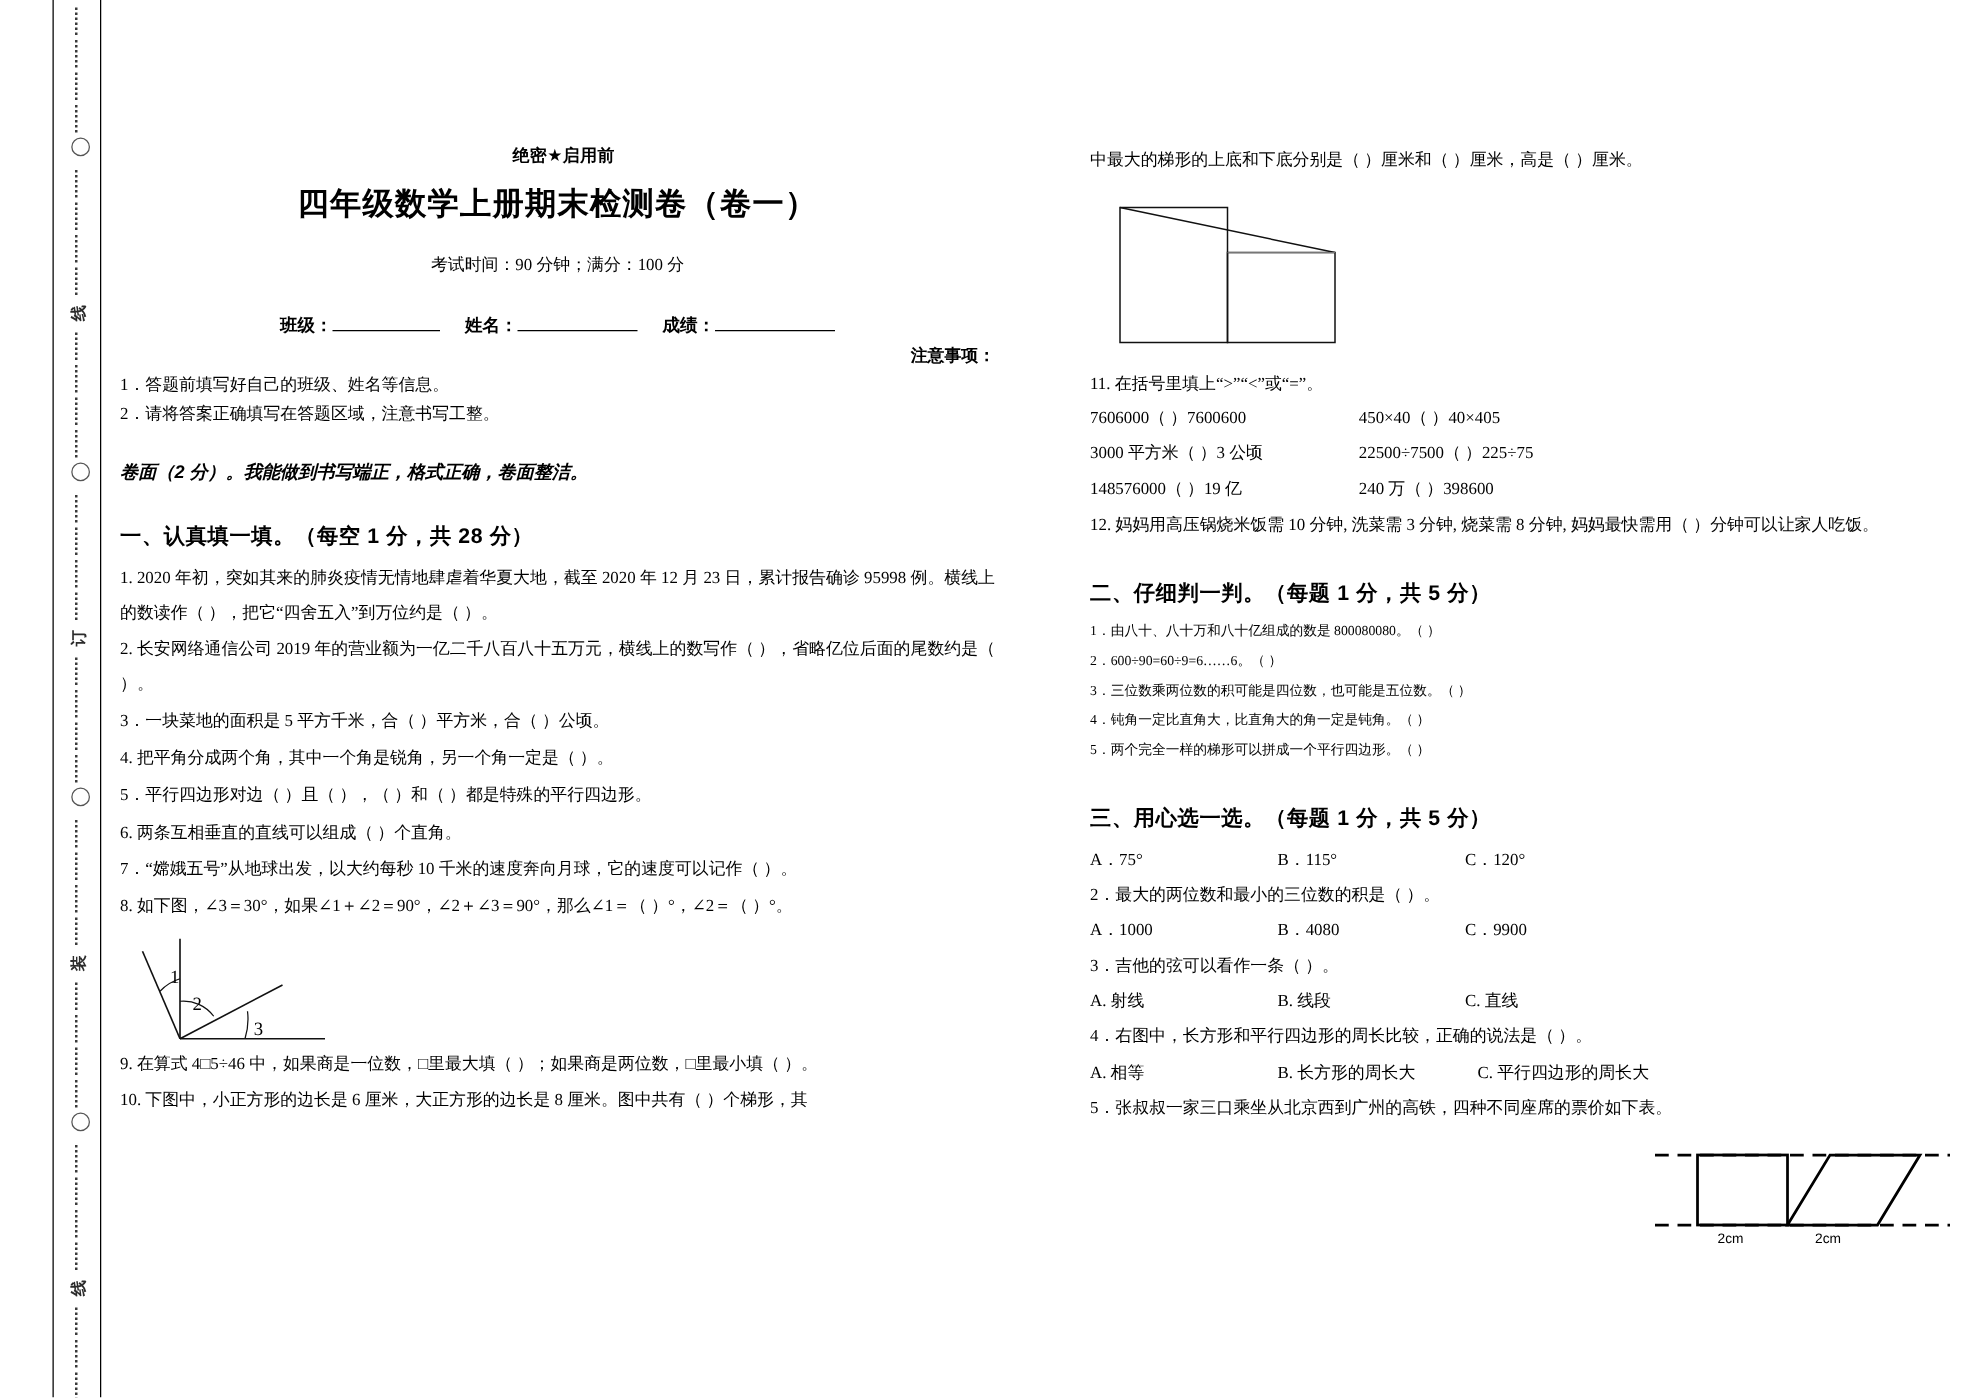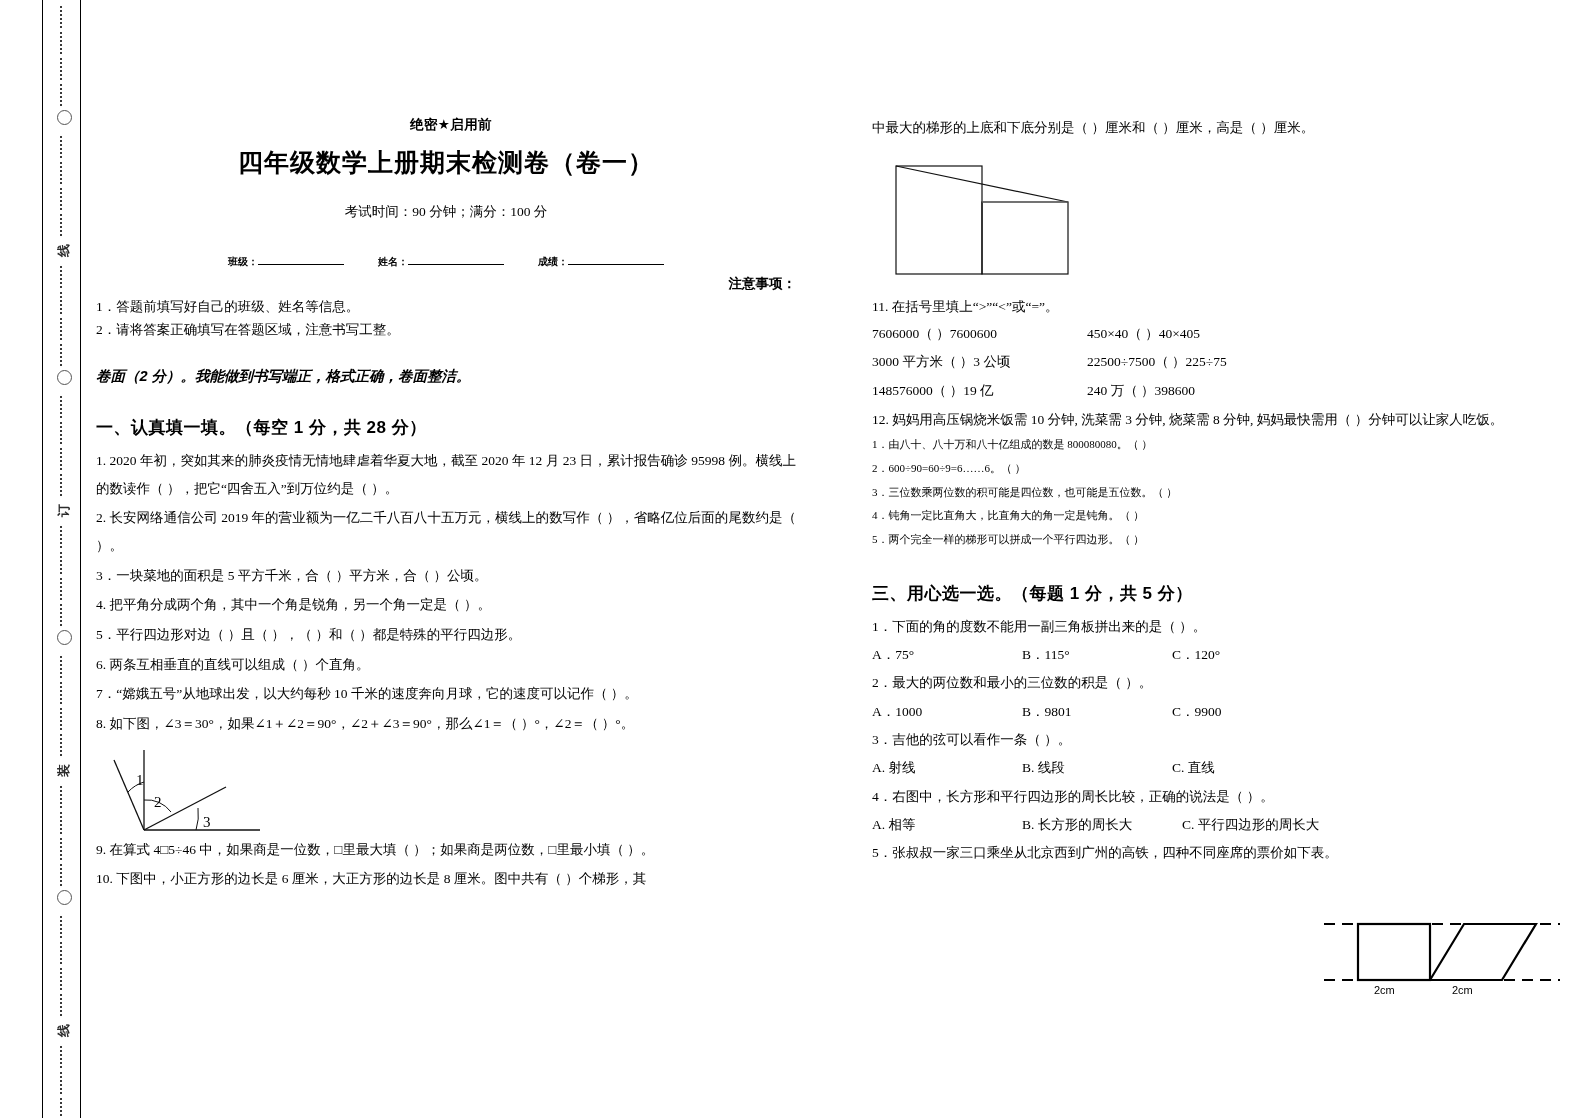--- a/index.html
+++ b/index.html
@@ -22,21 +22,21 @@
   
   #page{position:absolute;left:82px;top:0;width:1501px;height:1118px;}
   .col{position:absolute;top:0;}
   #colL{left:14px;width:700px;}
   #colR{left:790px;width:640px;}
   .secret{font-family:"Liberation Sans","DejaVu Sans",sans-serif;font-size:13.5px;font-weight:700;
           margin:116px 0 0 10px;letter-spacing:.4px;text-align:center;}
   .title{font-family:"Liberation Sans","DejaVu Sans",sans-serif;font-size:25px;font-weight:700;
          text-align:center;margin:12px 0 0 0;letter-spacing:1px;}
   .subinfo{text-align:center;font-size:13.5px;margin-top:24px;}
-  .idline{display:flex;justify-content:center;gap:34px;margin-top:28px;font-size:10px;font-weight:700;
+  .idline{display:flex;justify-content:center;gap:20px;margin-top:28px;font-size:14px;font-weight:700;
           font-family:Liberation Mono, monospace;}
   .idline .blank{display:inline-block;border-bottom:1.3px solid #000;height:15px;}
   .w1{width:86px}.w2{width:96px}.w3{width:96px}
   .notice{font-size:13.5px;font-weight:700;margin:6px 0 0 18px;
           font-family:"Liberation Sans","DejaVu Sans",sans-serif;text-align:right;}
   .noticeitem{font-size:13.5px;margin-top:5px;}
   .cover{font-size:14.5px;font-weight:700;margin-top:28px;
          font-family:"Liberation Sans","DejaVu Sans",sans-serif;font-style:italic;}
   .sechead{font-size:17px;font-weight:700;margin:30px 0 8px 0;letter-spacing:.5px;
            font-family:"Liberation Sans","DejaVu Sans",sans-serif;}
@@ -188,39 +188,39 @@
       <span class="c1">3000 平方米（          ）3 公顷</span>
       <span class="c2">22500÷7500（          ）225÷75</span>
     </div>
     <div class="cmprow">
       <span class="c1">148576000（          ）19 亿</span>
       <span class="c2">240 万（          ）398600</span>
     </div>
 
     <div class="q tight">12. 妈妈用高压锅烧米饭需 10 分钟, 洗菜需 3 分钟, 烧菜需 8 分钟, 妈妈最快需用（            ）分钟可以让家人吃饭。</div>
 
+    <div class="sechead">二、仔细判一判。（每题 1 分，共 5 分）</div>
     <div class="tfq">1．由八十、八十万和八十亿组成的数是 800080080。（          ）</div>
     <div class="tfq">2．600÷90=60÷9=6……6。（          ）</div>
     <div class="tfq">3．三位数乘两位数的积可能是四位数，也可能是五位数。（            ）</div>
     <div class="tfq">4．钝角一定比直角大，比直角大的角一定是钝角。（          ）</div>
     <div class="tfq">5．两个完全一样的梯形可以拼成一个平行四边形。（          ）</div>
 
     <div class="sechead">三、用心选一选。（每题 1 分，共 5 分）</div>
 
-    <div class="mcq">1．下面的角的度数不能用一副三角板拼出来的是（          ）。</div>
     <div class="mcopt">
       <span style="width:150px">A．75°</span>
       <span style="width:150px">B．115°</span>
       <span>C．120°</span>
     </div>
 
     <div class="mcq">2．最大的两位数和最小的三位数的积是（            ）。</div>
     <div class="mcopt">
       <span style="width:150px">A．1000</span>
-      <span style="width:150px">B．9801</span>
+      <span style="width:150px">B．4080</span>
       <span>C．9900</span>
     </div>
 
     <div class="mcq">3．吉他的弦可以看作一条（        ）。</div>
     <div class="mcopt">
       <span style="width:150px">A. 射线</span>
       <span style="width:150px">B. 线段</span>
       <span>C. 直线</span>
     </div>
 

